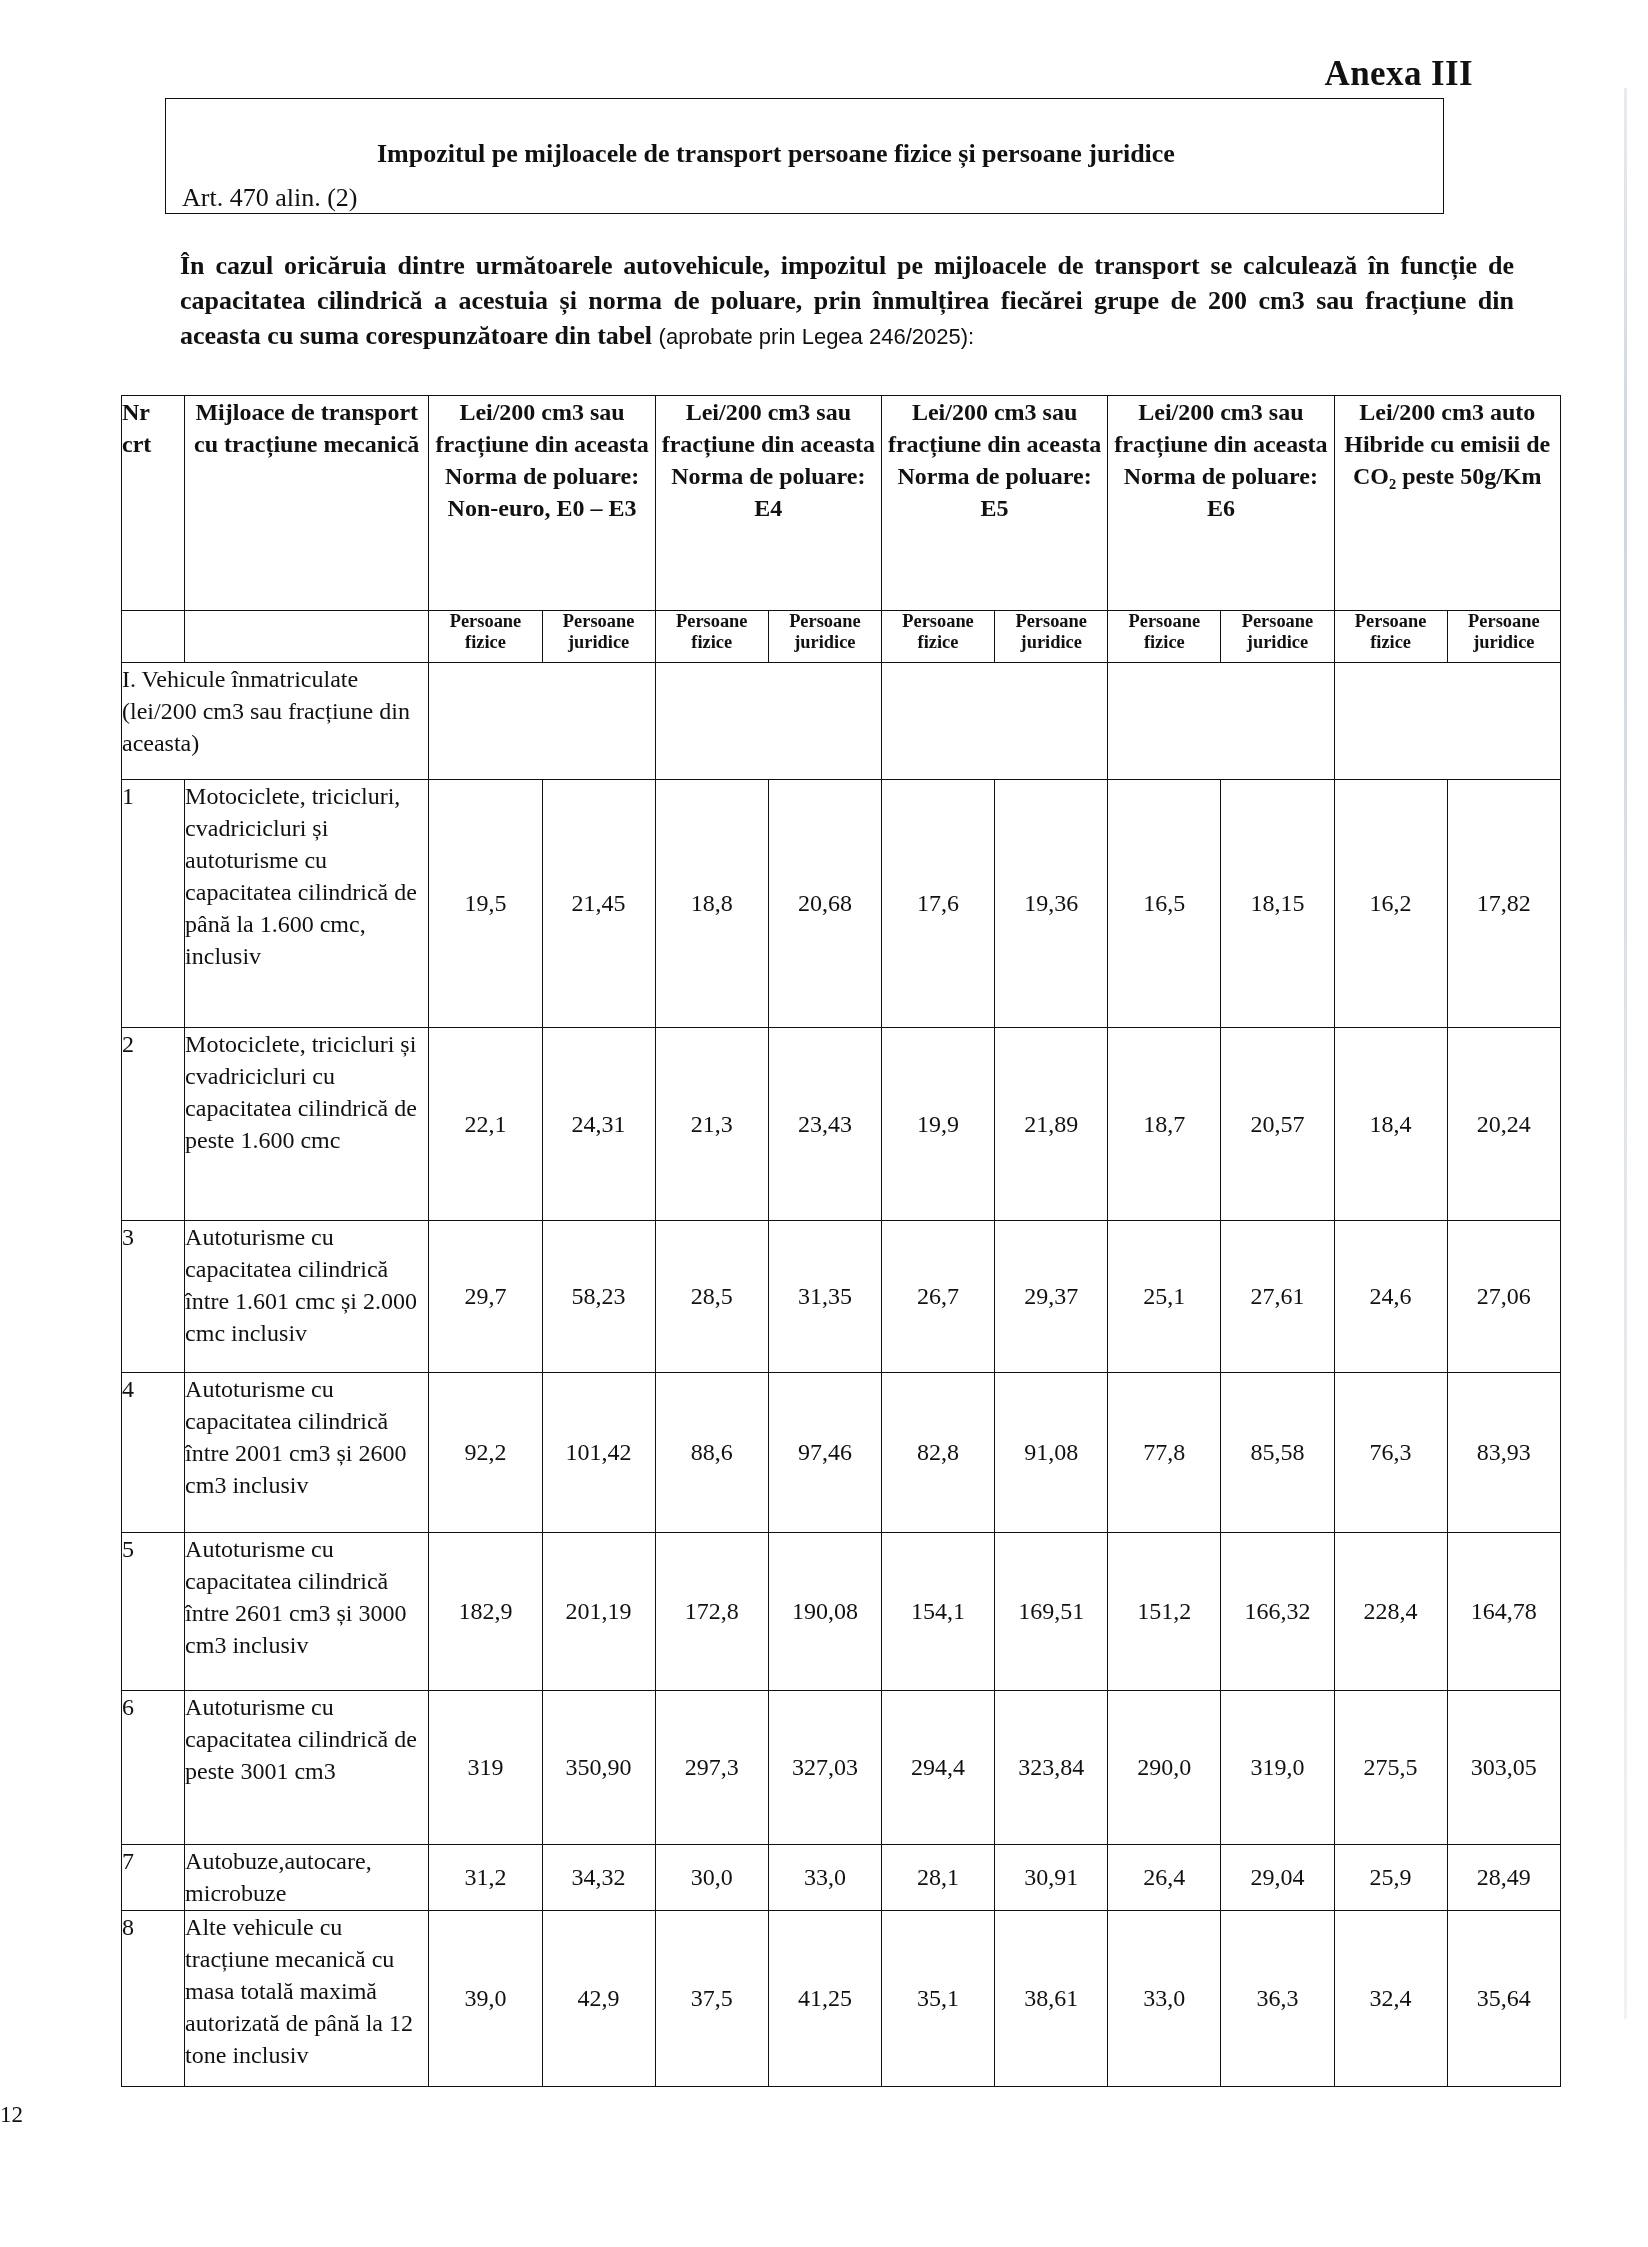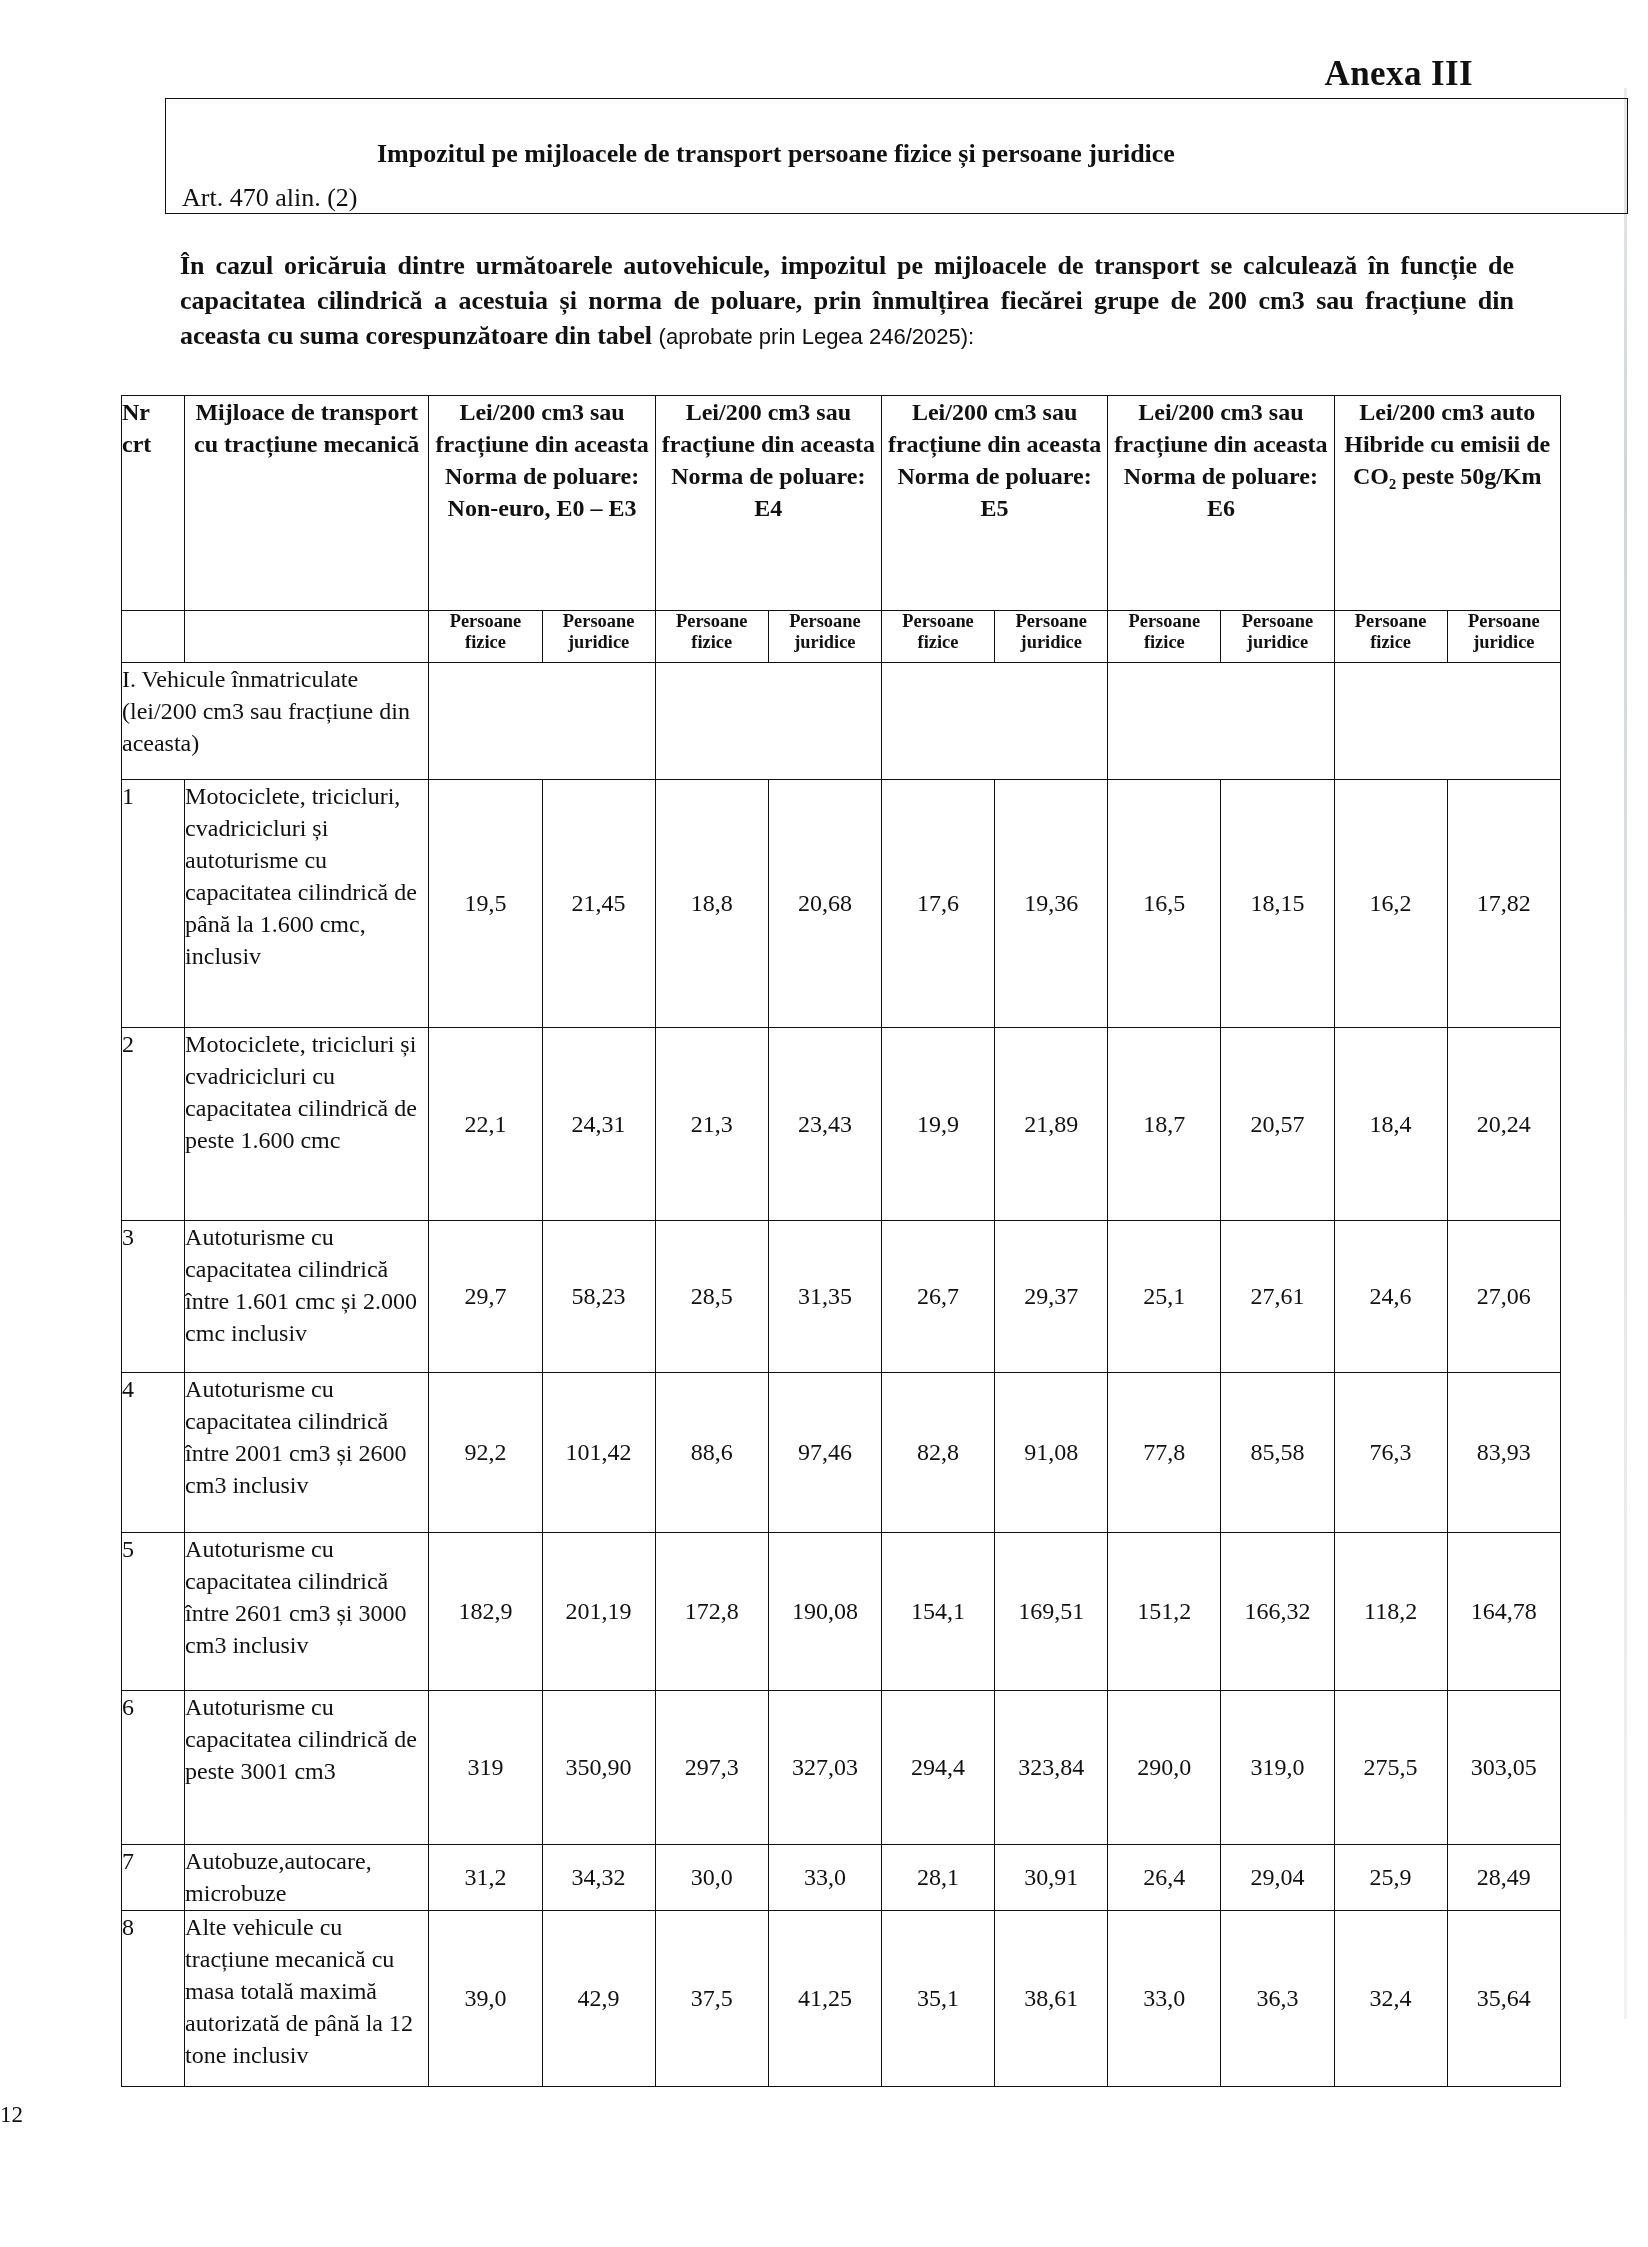--- a/index.html
+++ b/index.html
@@ -1,19 +1,19 @@
 <!DOCTYPE html>
 <html style="font-size:14px"><head>
 <meta charset="utf-8">
 <style>
   html, body { margin: 0; padding: 0; background: #ffffff; }
   body { width: 1649px; height: 2247px; position: relative; overflow: hidden;
          font-family: "Liberation Serif", "DejaVu Serif", serif; color: #111; }
   .annex { position: absolute; right: 176px; top: 54px; font-size: 35px; font-weight: bold; letter-spacing: 0.4px; }
-  .titlebox { position: absolute; left: 165px; top: 98px; width: 1463px; height: 116px;
+  .titlebox { position: absolute; left: 165px; top: 98px; width: 1279px; height: 116px;
               border: 1.8px solid #111; box-sizing: border-box; padding-left: 30px; }
   .titlebox .t1 { position: absolute; left: 211px; top: 40px; font-size: 26px; font-weight: bold; }
   .titlebox .t2 { position: absolute; left: 16px; top: 84px; font-size: 26px; font-weight: normal; text-align: center; }
   .intro { position: absolute; left: 180px; top: 248px; width: 1334px; font-size: 26px; font-weight: bold;
            line-height: 35px; text-align: justify; }
   .intro .nb { font-weight: normal; font-family: "Liberation Sans", sans-serif; font-size: 22px; }
   table.tax { position: absolute; left: 112px; top: 395px; width: 1440px; border-collapse: collapse; table-layout: fixed; margin-left: 9px; }
   table.tax td, table.tax th { border: 1.8px solid #111; padding: 0; }
   table.tax col.c-nr { width: 63px; }
   table.tax col.c-desc { width: 244px; }
@@ -158,21 +158,21 @@
         <td class="nr">5</td>
         <td class="desc">Autoturisme cu capacitatea cilindrică între 2601 cm3 și 3000 cm3 inclusiv</td>
         <td class="val">182,9</td>
         <td class="val">201,19</td>
         <td class="val">172,8</td>
         <td class="val">190,08</td>
         <td class="val">154,1</td>
         <td class="val">169,51</td>
         <td class="val">151,2</td>
         <td class="val">166,32</td>
-        <td class="val">118,2</td>
+        <td class="val">228,4</td>
         <td class="val">164,78</td>
       </tr>
       <tr style="height: 154px;">
         <td class="nr">6</td>
         <td class="desc">Autoturisme cu capacitatea cilindrică de peste 3001 cm3</td>
         <td class="val">319</td>
         <td class="val">350,90</td>
         <td class="val">297,3</td>
         <td class="val">327,03</td>
         <td class="val">294,4</td>

